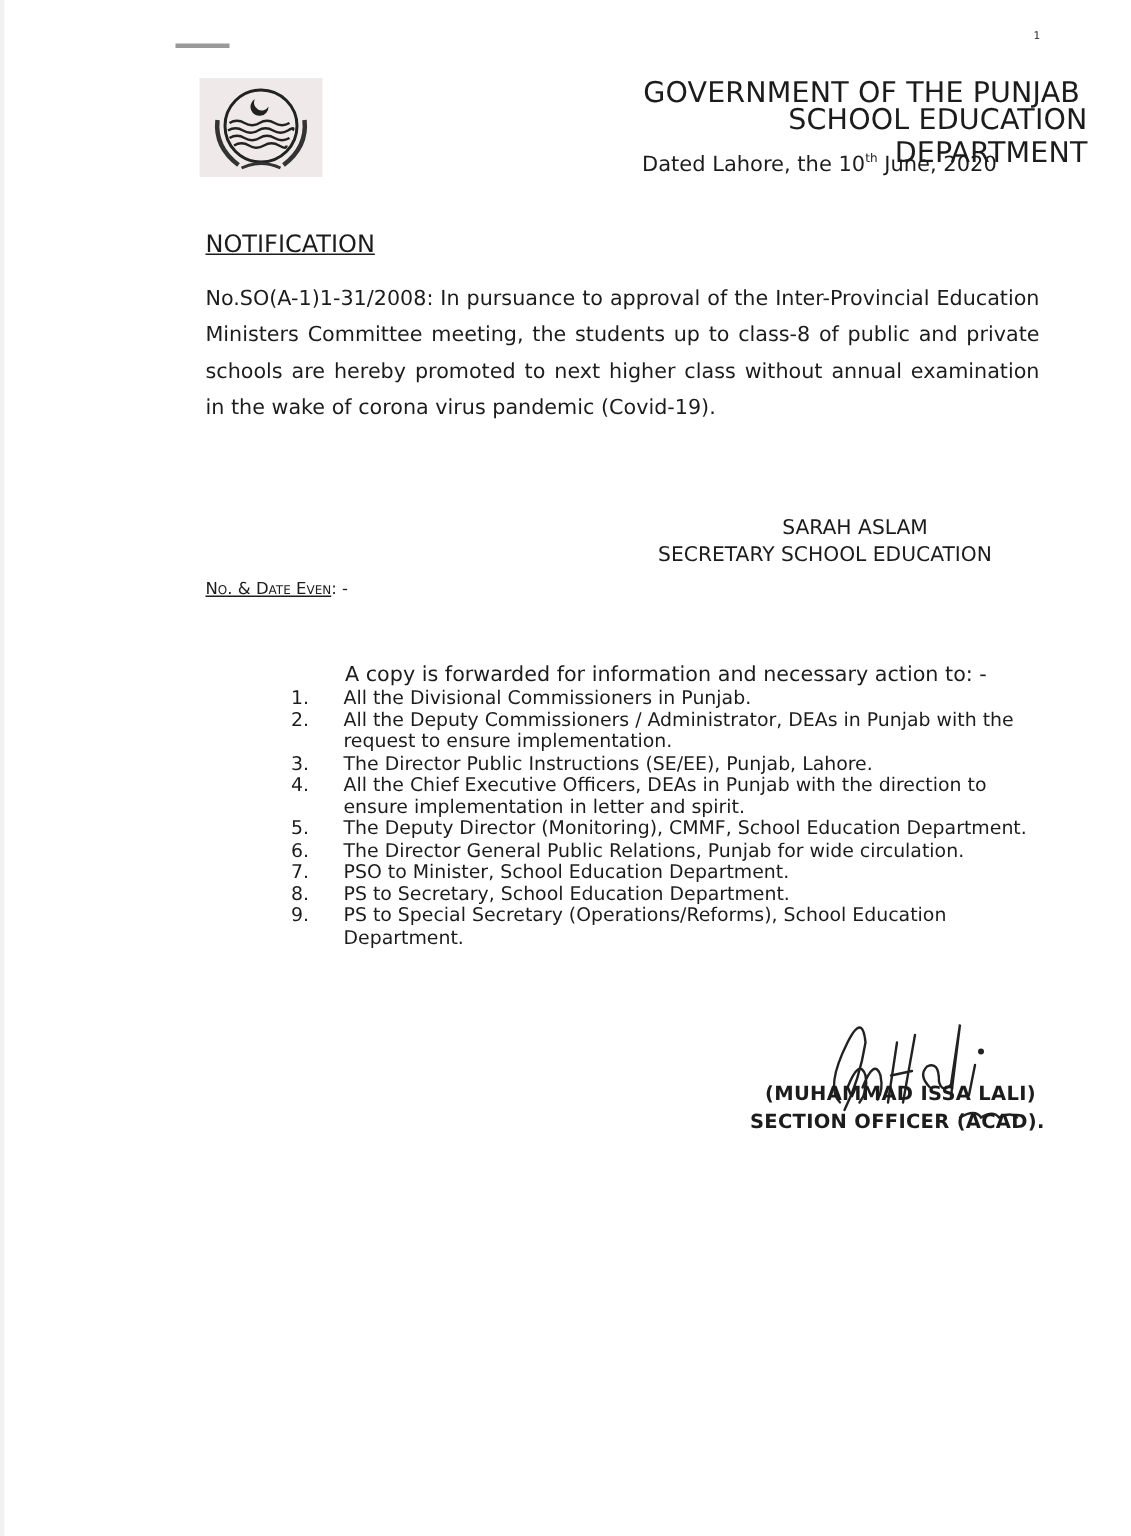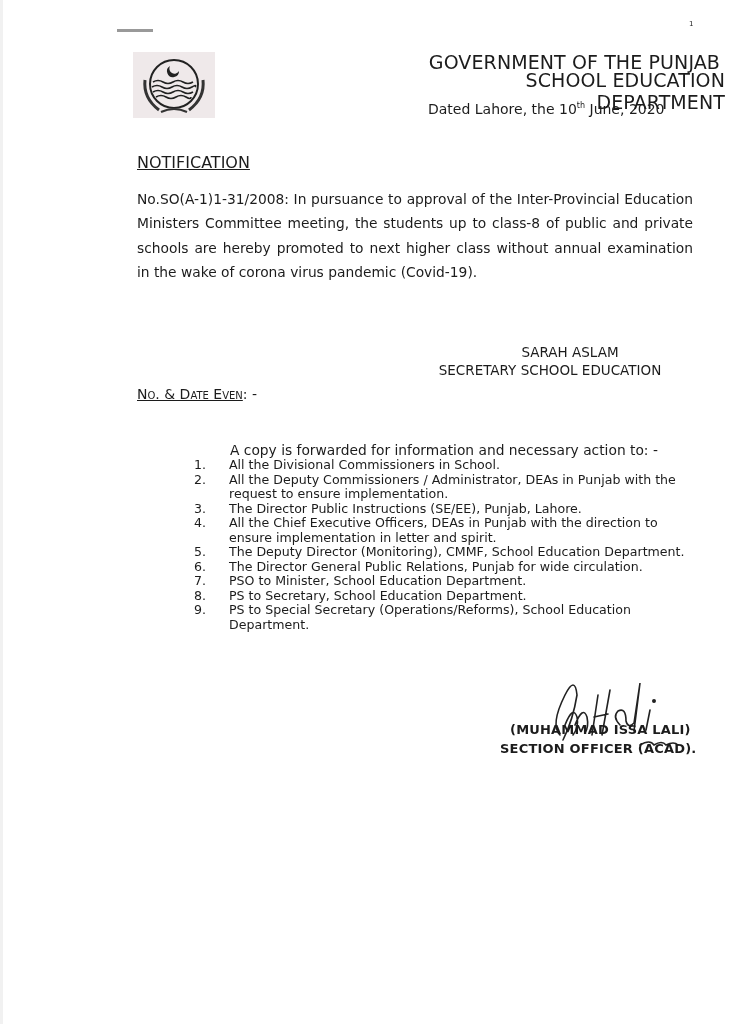--- a/index.html
+++ b/index.html
@@ -14,21 +14,21 @@
   .head { left: 400px; width: 320px; text-align: right; font-size: 19px; letter-spacing: .1px; }
   .head1 { top: 51px; }
   .head2 { top: 69px; left: 405px; }
   .dated { left: 428px; top: 101px; font-size: 14px; }
   .dated sup { font-size: 8px; vertical-align: 6px; }
   .notif { left: 137px; top: 153px; font-size: 16px; text-decoration: underline; }
   .body-para { left: 137px; top: 187px; width: 556px; font-size: 13.8px; line-height: 24.3px; text-align: justify; }
   .sig1 { left: 400px; width: 300px; text-align: center; font-size: 13.5px; }
   .sig1a { top: 344px; left: 420px; }
   .sig1b { top: 362px; }
-  .nodate { left: 137px; top: 386px; font-size: 14px; }
+  .nodate { left: 137px; top: 386px; font-size: 11px; }
   .nodate .u { text-decoration: underline; font-variant: small-caps; }
   .copy { left: 230px; top: 442px; font-size: 13.8px; }
   .list { left: 194px; top: 458px; width: 510px; font-size: 12.6px; line-height: 14.5px; }
   .item { display: flex; }
   .num { width: 35px; flex: none; }
   .txt { flex: 1; }
   .sig2 { left: 500px; font-size: 13px; font-weight: bold; letter-spacing: .2px; }
   .sig2a { top: 722px; left: 510px; }
   .sig2b { top: 741px; }
   .scribble { left: 520px; top: 665px; width: 180px; height: 100px; }
@@ -67,21 +67,21 @@
 <div class="abs sig1 sig1a">SARAH ASLAM</div>
 <div class="abs sig1 sig1b">SECRETARY SCHOOL EDUCATION</div>
 
 <div class="abs nodate"><span class="u">No. &amp; Date Even</span><span>: -</span></div>
 
 <div class="abs copy">A copy is forwarded for information and necessary action to: -</div>
 
 <div class="abs list">
   <div class="item">
       <span class="num">1.</span>
-      <span class="txt">All the Divisional Commissioners in School.</span>
+      <span class="txt">All the Divisional Commissioners in Punjab.</span>
     </div>
   <div class="item">
       <span class="num">2.</span>
       <span class="txt">All the Deputy Commissioners / Administrator, DEAs in Punjab with the request to ensure implementation.</span>
     </div>
   <div class="item">
       <span class="num">3.</span>
       <span class="txt">The Director Public Instructions (SE/EE), Punjab, Lahore.</span>
     </div>
   <div class="item">

